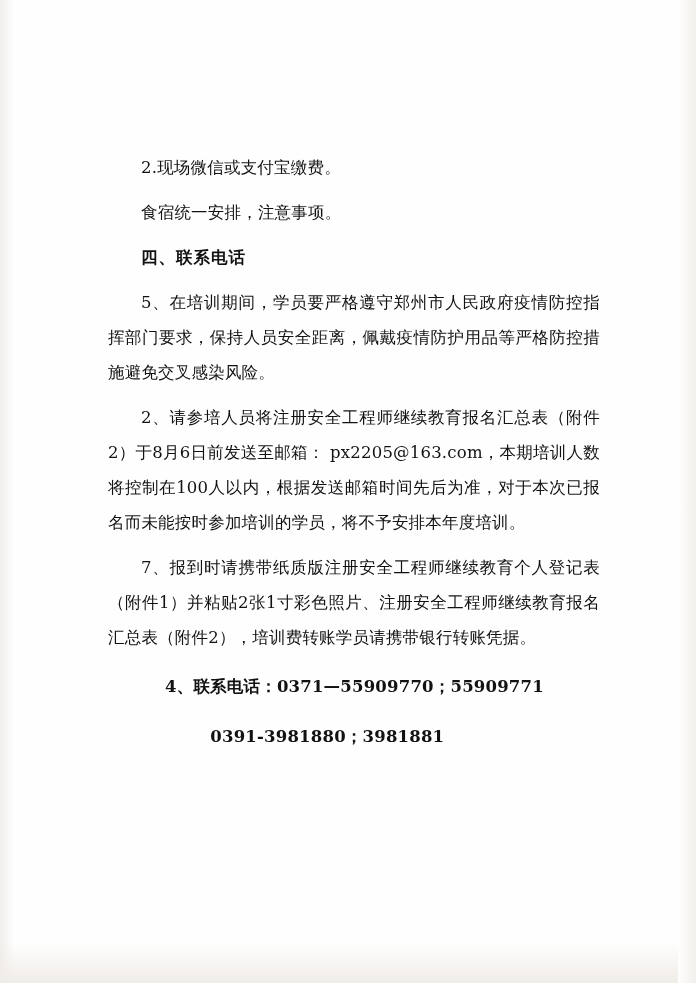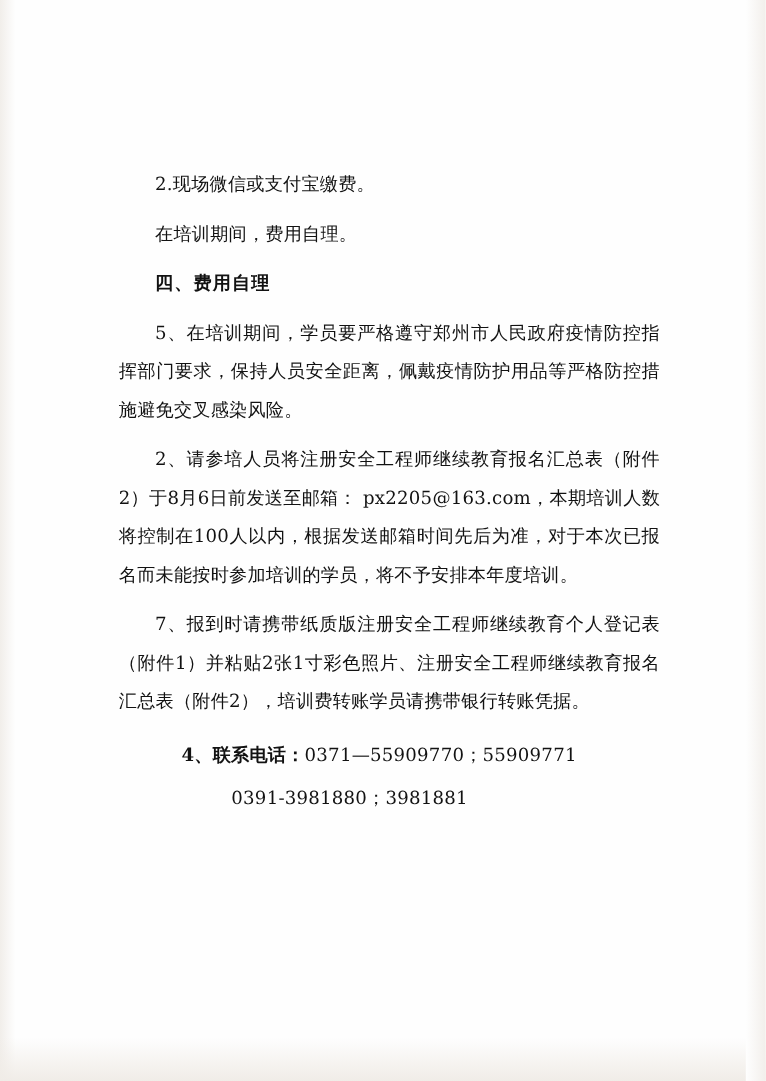--- a/index.html
+++ b/index.html
@@ -64,50 +64,51 @@
   }
   p.heading {
     text-indent: 2em;
     font-weight: bold;
     letter-spacing: 1px;
   }
   .para {
     margin: 0;
   }
   .para + .para {
-    margin-top: 4px;
+    margin-top: 15px;
   }
   .gap-sm { height: 10px; }
   .tel-block {
     margin-top: 14px;
   }
   .tel-line2 {
     text-indent: 6.2em;
   }
   .bold {
     font-weight: bold;
     margin-left: 24px;
   }
   .lat {
     font-family: "DejaVu Serif", "Liberation Serif", serif;
+    font-weight: bold;
   }
 </style>
 </head>
 <body>
 
 <div id="page">
   <div class="doc-body">
 
     <p class="line para indent">2.现场微信或支付宝缴费。</p>
     <div class="gap-sm"></div>
 
-    <p class="line para indent">在培训期间，费用自理。</p>
+    <p class="line para indent">食宿统一安排，注意事项。</p>
     <div class="gap-sm"></div>
 
-    <p class="line para heading">四、费用自理</p>
+    <p class="line para heading">四、联系电话</p>
     <div class="gap-sm"></div>
 
     <p class="line para indent">5、在培训期间，学员要严格遵守郑州市人民政府疫情防控指挥部门要求，保持人员安全距离，佩戴疫情防护用品等严格防控措施避免交叉感染风险。</p>
     <div class="gap-sm"></div>
 
     <p class="line para indent">2、请参培人员将注册安全工程师继续教育报名汇总表（附件2）于8月6日前发送至邮箱：  px2205@163.com，本期培训人数将控制在100人以内，根据发送邮箱时间先后为准，对于本次已报名而未能按时参加培训的学员，将不予安排本年度培训。</p>
     <div class="gap-sm"></div>
 
     <p class="line para indent">7、报到时请携带纸质版注册安全工程师继续教育个人登记表（附件1）并粘贴2张1寸彩色照片、注册安全工程师继续教育报名汇总表（附件2），培训费转账学员请携带银行转账凭据。</p>
 

